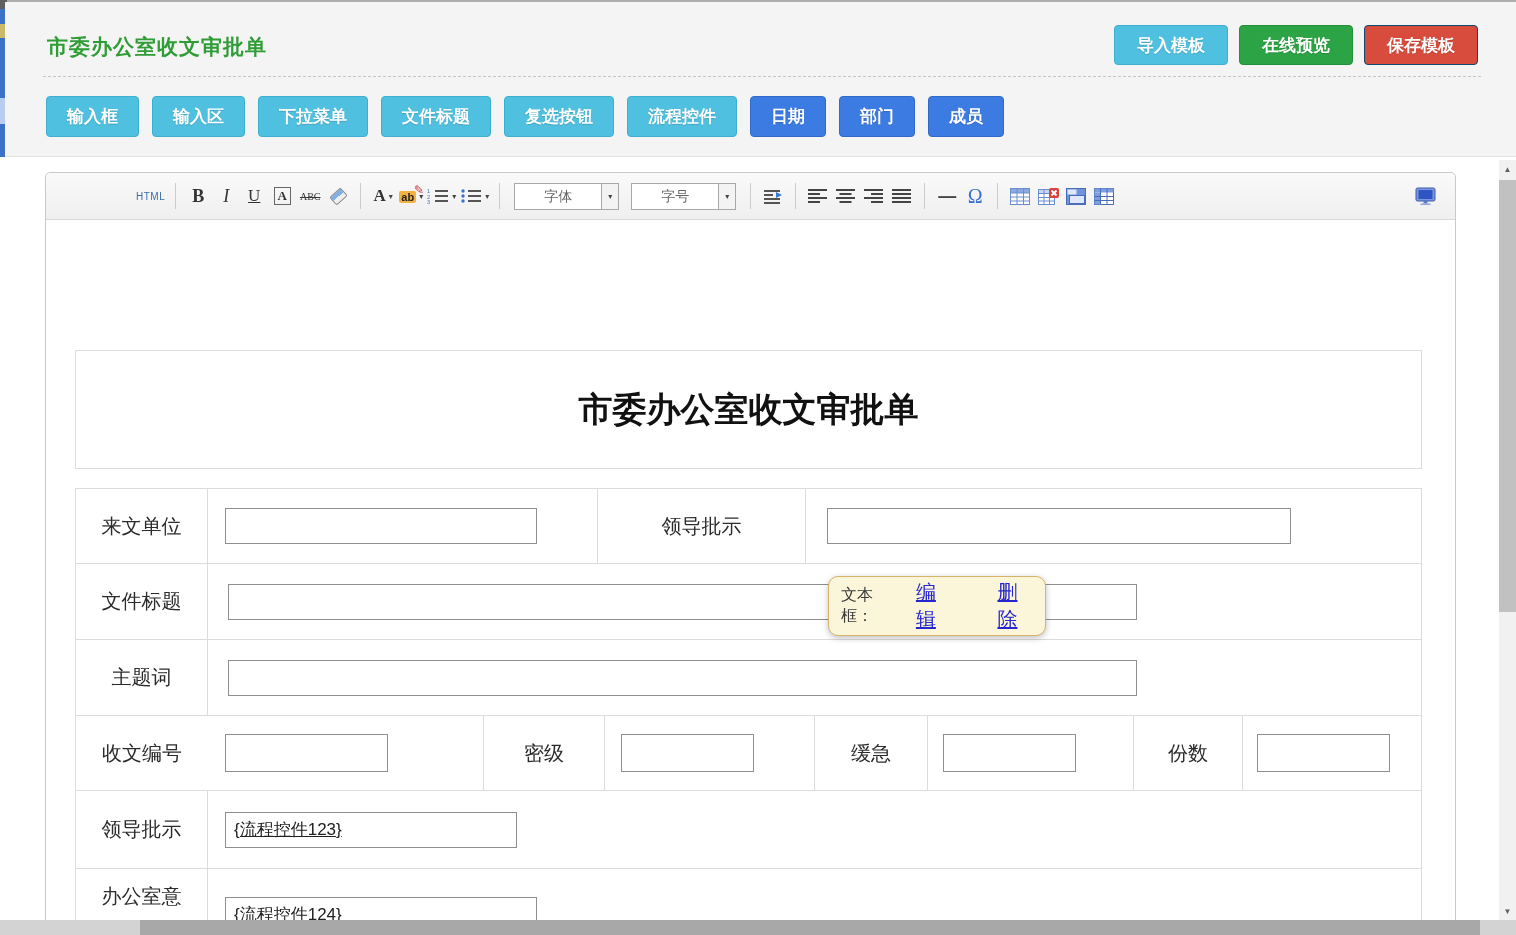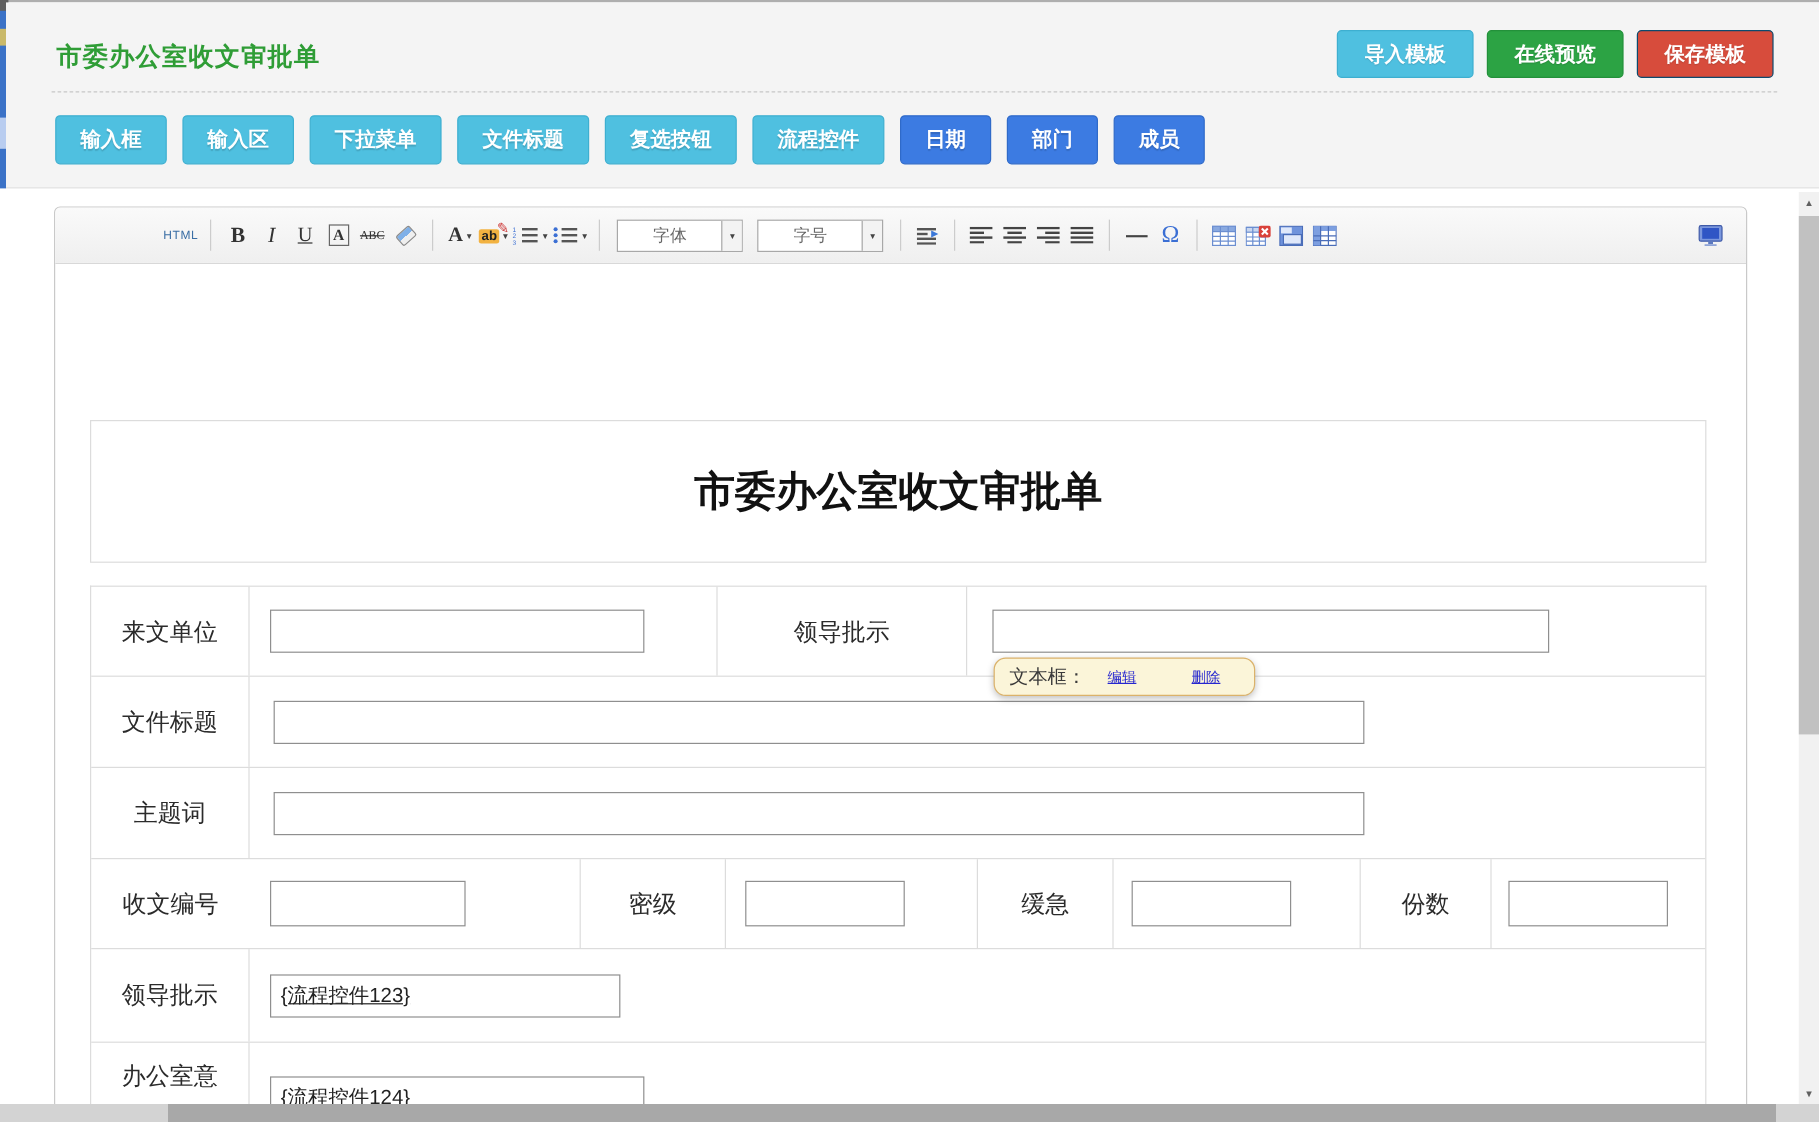--- a/index.html
+++ b/index.html
@@ -74,25 +74,25 @@
   .cell { border-right:1px solid #dcdcdc; display:flex; align-items:center; }
   .cell:last-child { border-right:none; }
   .cell.lab { justify-content:center; font-size:20px; color:#2b2b2b; }
   .ti { height:36px; border:1px solid #8f8f8f; background:#fff; font-size:17px;
     padding:0 8px; font-family:"Liberation Sans", sans-serif; color:#222; }
   .r6 .cell { align-items:flex-start; }
   .process-box { border:1px solid #8f8f8f; background:#fff; width:312px; height:70px;
     font-size:17px; color:#222; padding:5px 8px; }
 
   
-  .tooltip { position:absolute; left:828px; top:548px; width:218px; height:32px; z-index:20;
+  .tooltip { position:absolute; left:828px; top:576px; width:218px; height:60px; z-index:20;
     background:#fbf5d9; border:1px solid #dbb26a; border-radius:10px;
     box-shadow:0 2px 6px rgba(0,0,0,.25); display:flex; align-items:center; padding:0 12px; }
   .tt-label { font-size:16px; color:#3a3a3a; margin-right:18px; }
-  .tt-link { font-size:12px; color:#2626cf; text-decoration:underline; cursor:pointer; }
+  .tt-link { font-size:20px; color:#2626cf; text-decoration:underline; cursor:pointer; }
   .tt-link + .tt-link { margin-left:46px; }
 
   
   .vscroll { position:absolute; right:0; top:160px; width:17px; height:760px; background:#f1f1f1; }
   .vs-btn { position:absolute; left:0; width:17px; height:18px; display:flex;
     align-items:center; justify-content:center; font-size:8px; color:#606060; }
   .vs-up { top:0; } .vs-down { bottom:0; }
   .vs-thumb { position:absolute; left:0; top:20px; width:17px; height:432px; background:#c1c1c1; }
   .hbar { position:absolute; left:0; top:920px; width:1516px; height:15px; background:#d3d3d3; z-index:30; }
   .hbar-thumb { position:absolute; left:140px; top:0; width:1340px; height:15px; background:#a8a8a8; }

